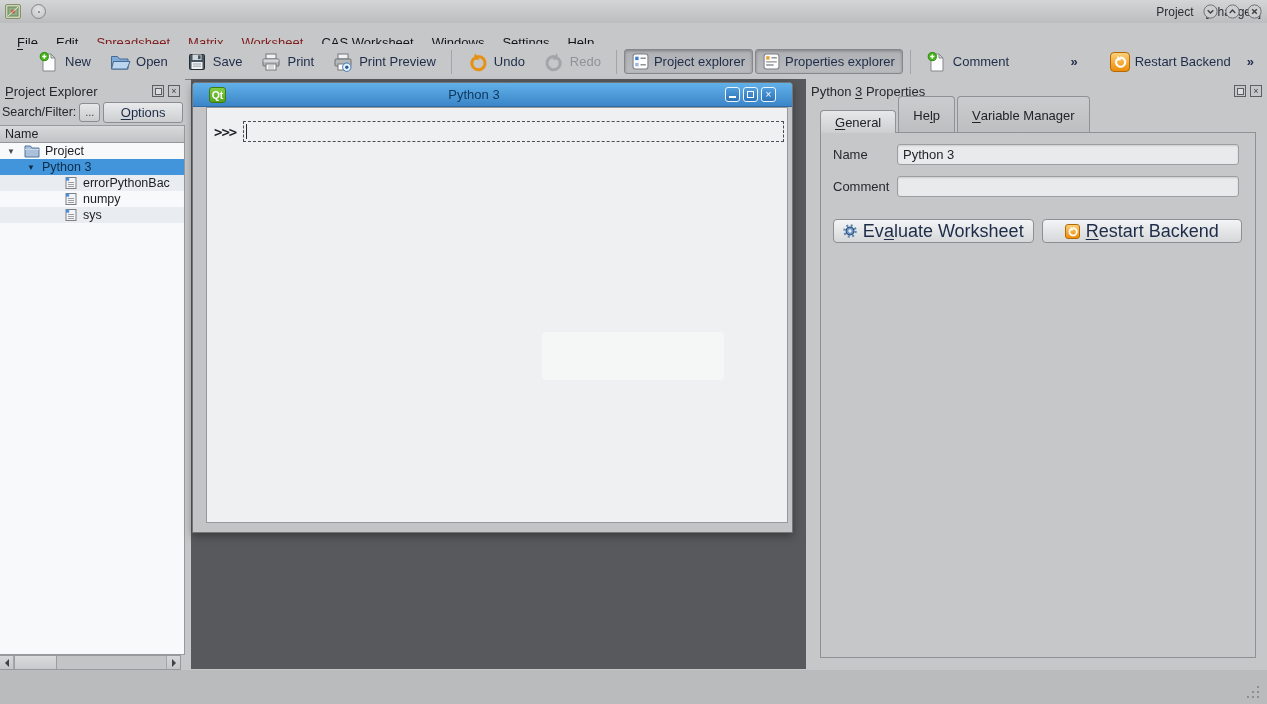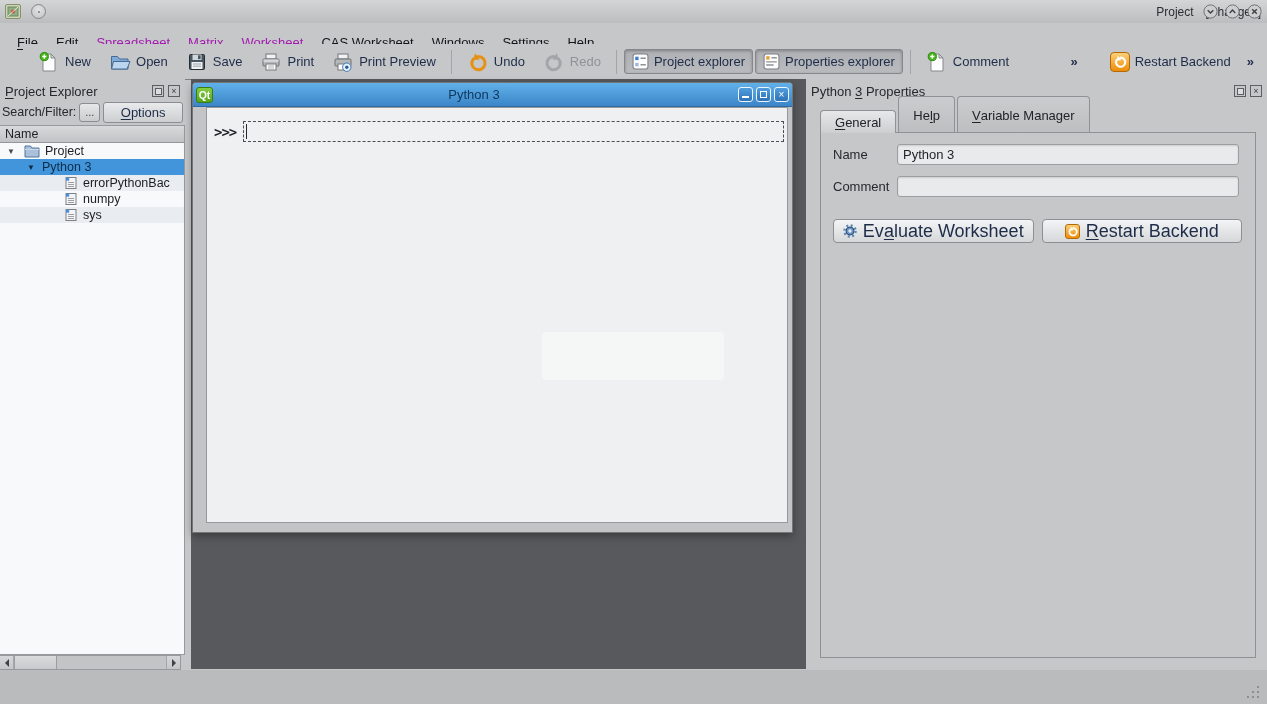--- a/index.html
+++ b/index.html
@@ -20,21 +20,21 @@
   .tb-circlebtn { width:15px; height:15px; border-radius:50%; border:1px solid #84878a;
     background:radial-gradient(circle at 50% 35%, #e2e3e5, #c2c3c5); position:relative; }
   .tb-circlebtn::after { content:""; position:absolute; left:6px; top:6px; width:2px; height:2px;
     background:#7c7e81; border-radius:50%; }
   .winbtns { margin-left:auto; display:flex; gap:7px; z-index:2; }
 
   
   .menubar { position:absolute; left:0; top:23px; right:0; height:21px;
     display:flex; align-items:center; padding-left:8px; background:#c6c7c9; }
   .menu-item { padding:2px 9px; color:#141519; white-space:nowrap;margin-top:17px; }
-  .menu-item.disabled { color:#a21caf; }
+  .menu-item.disabled { color:#7f1d1d; }
 
   
   .toolbar { position:absolute; left:0; top:44px; right:0; height:36px;
     display:flex; align-items:center; padding:0 7px; gap:2px;
     background:#c6c7c9; border-bottom:1px solid #7f8184;margin-left:23px; }
   .tbtn { display:flex; align-items:center; gap:5px; padding:3px 7px; border:1px solid transparent;
     border-radius:3px; color:#1e2c49; white-space:nowrap; }
   .tbtn.disabled { color:#8f9297; }
   .tbtn.toggled { background:linear-gradient(#aeb0b3,#b9bbbe); border-color:#85878a;
     box-shadow:inset 0 1px 3px rgba(0,0,0,.28); }
@@ -85,21 +85,21 @@
   .tri-r { width:0; height:0; border:4px solid transparent; border-left-color:#3f4144; border-right:none; }
   .sthumb { width:43px; height:100%; background:linear-gradient(#dadbdd,#c9cacc);
     border:1px solid #9b9da0; border-top:none; border-bottom:none; }
 
   
   .mdi-area { position:absolute; left:191px; top:79px; width:615px; bottom:35px; background:#58595c; }
   .mdi-window { position:absolute; left:1px; top:3px; width:601px; height:451px;
     background:#c2c4c6; border:1px solid #737577; border-radius:4px 4px 0 0;
     box-shadow:0 3px 8px rgba(0,0,0,.35); }
   .mdi-titlebar { height:24px; border-radius:3px 3px 0 0; display:flex; align-items:center;
-    padding:0 3px; background:linear-gradient(#61b1e9,#3b85c8); border-bottom:1px solid #2d6aa6; }
+    padding:0 16px; background:linear-gradient(#61b1e9,#3b85c8); border-bottom:1px solid #2d6aa6; }
   .qt-badge { width:17px; height:16px; border-radius:3px; background:linear-gradient(#83ce44,#55a51c);
     border:1px solid #3d7d10; color:#fff; font-weight:bold; font-size:10.5px;
     display:flex; align-items:center; justify-content:center; }
   .mdi-title { flex:1; text-align:center; color:#0f3a60; font-size:13px; }
   .mdi-btn { width:15px; height:15px; margin-left:3px; border:1px solid #edf4fa; border-radius:3px;
     background:linear-gradient(#519edd,#2e73b7); color:#fff; display:flex;
     align-items:center; justify-content:center; font-size:10px; line-height:1; }
   .mdi-btn .maxbox { width:7px; height:7px; border:1.5px solid #fff; }
   .mdi-btn.minb { align-items:flex-end; padding-bottom:3px; }
   .mdi-btn.minb i { display:block; width:7px; height:2px; background:#fff; }

